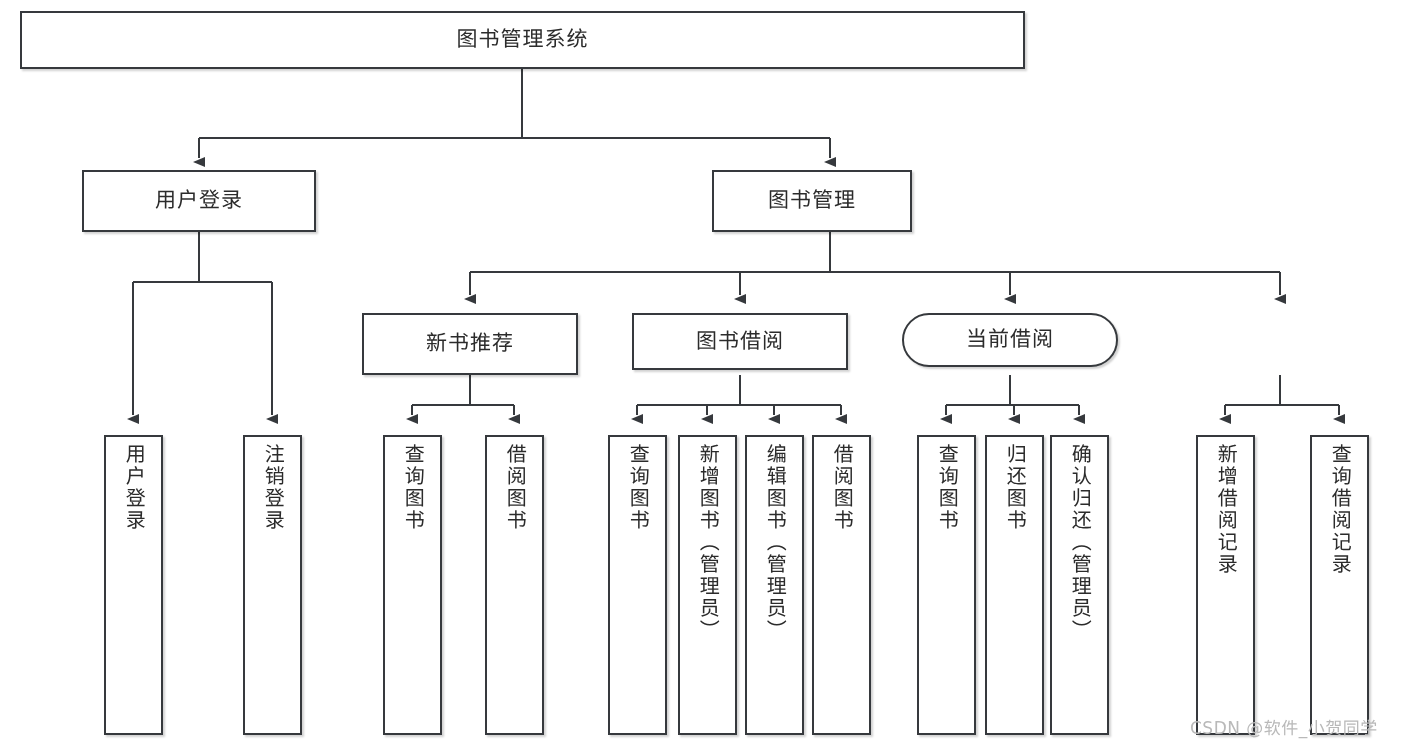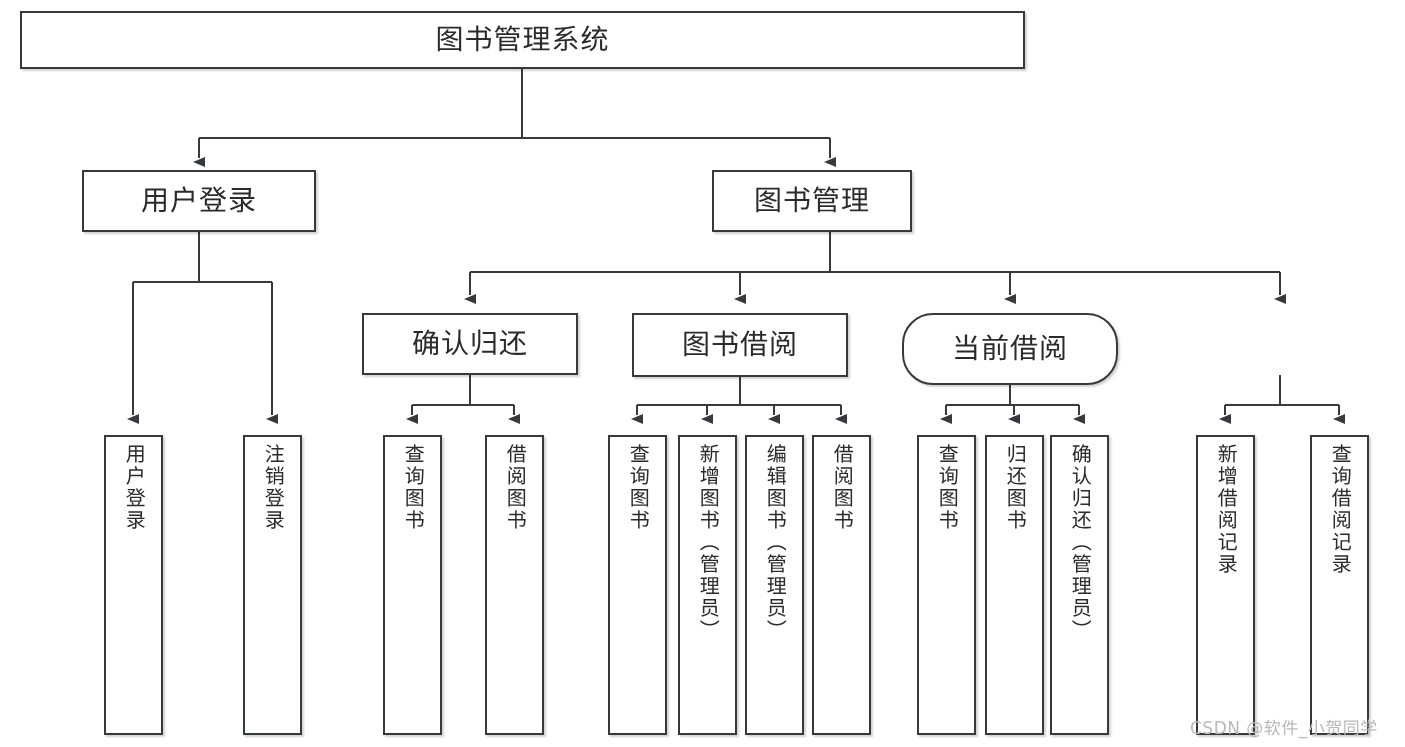--- a/index.html
+++ b/index.html
@@ -29,21 +29,21 @@
     box-sizing: border-box;
     border: 2.5px solid #36393d;
     background: #ffffff;
     box-shadow: 2px 2px 2px rgba(0,0,0,0.18);
     display: flex;
     align-items: center;
     justify-content: center;
     color: #2b2b2b;
   }
   .node.horiz {
-    font-size: 28px;
+    font-size: 21px;
     letter-spacing: 1px;
     line-height: 1.2;
   }
   .node.vert {
     padding-top: 6px;
     padding-bottom: 6px;
     align-items: flex-start;
     justify-content: center;
   }
   .node.vert .vtext {
@@ -130,26 +130,26 @@
   </div>
 
   <div class="node horiz" style="left:82px; top:170px; width:234px; height:62px;">
     <span>用户登录</span>
   </div>
   <div class="node horiz" style="left:712px; top:170px; width:200px; height:62px;">
     <span>图书管理</span>
   </div>
 
   <div class="node horiz" style="left:362px; top:313px; width:216px; height:62px;">
-    <span>确认归还</span>
+    <span>新书推荐</span>
   </div>
-  <div class="node horiz" style="left:632px; top:313px; width:216px; height:64px;">
+  <div class="node horiz" style="left:632px; top:313px; width:216px; height:57px;">
     <span>图书借阅</span>
   </div>
-  <div class="node horiz" style="left:902px; top:313px; width:216px; height:72px;border-radius:31px;">
+  <div class="node horiz" style="left:902px; top:313px; width:216px; height:54px;border-radius:31px;">
     <span>当前借阅</span>
   </div>
 
   <div class="node vert" style="left:104px; top:435px; width:59px; height:300px;">
     <span class="vtext">用户登录</span>
   </div>
   <div class="node vert" style="left:243px; top:435px; width:59px; height:300px;">
     <span class="vtext">注销登录</span>
   </div>
 

